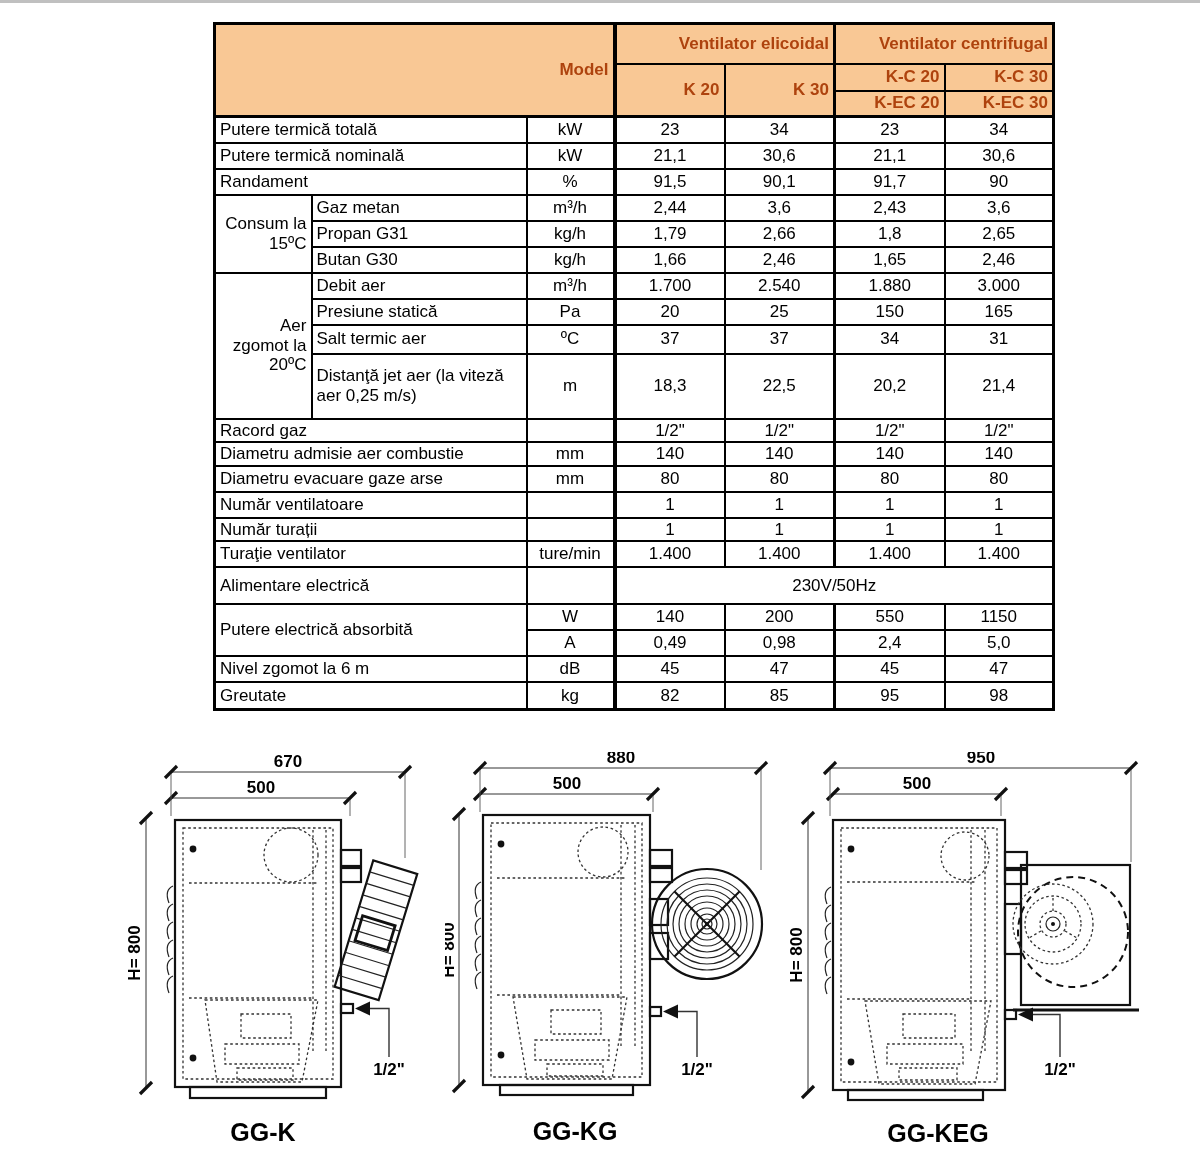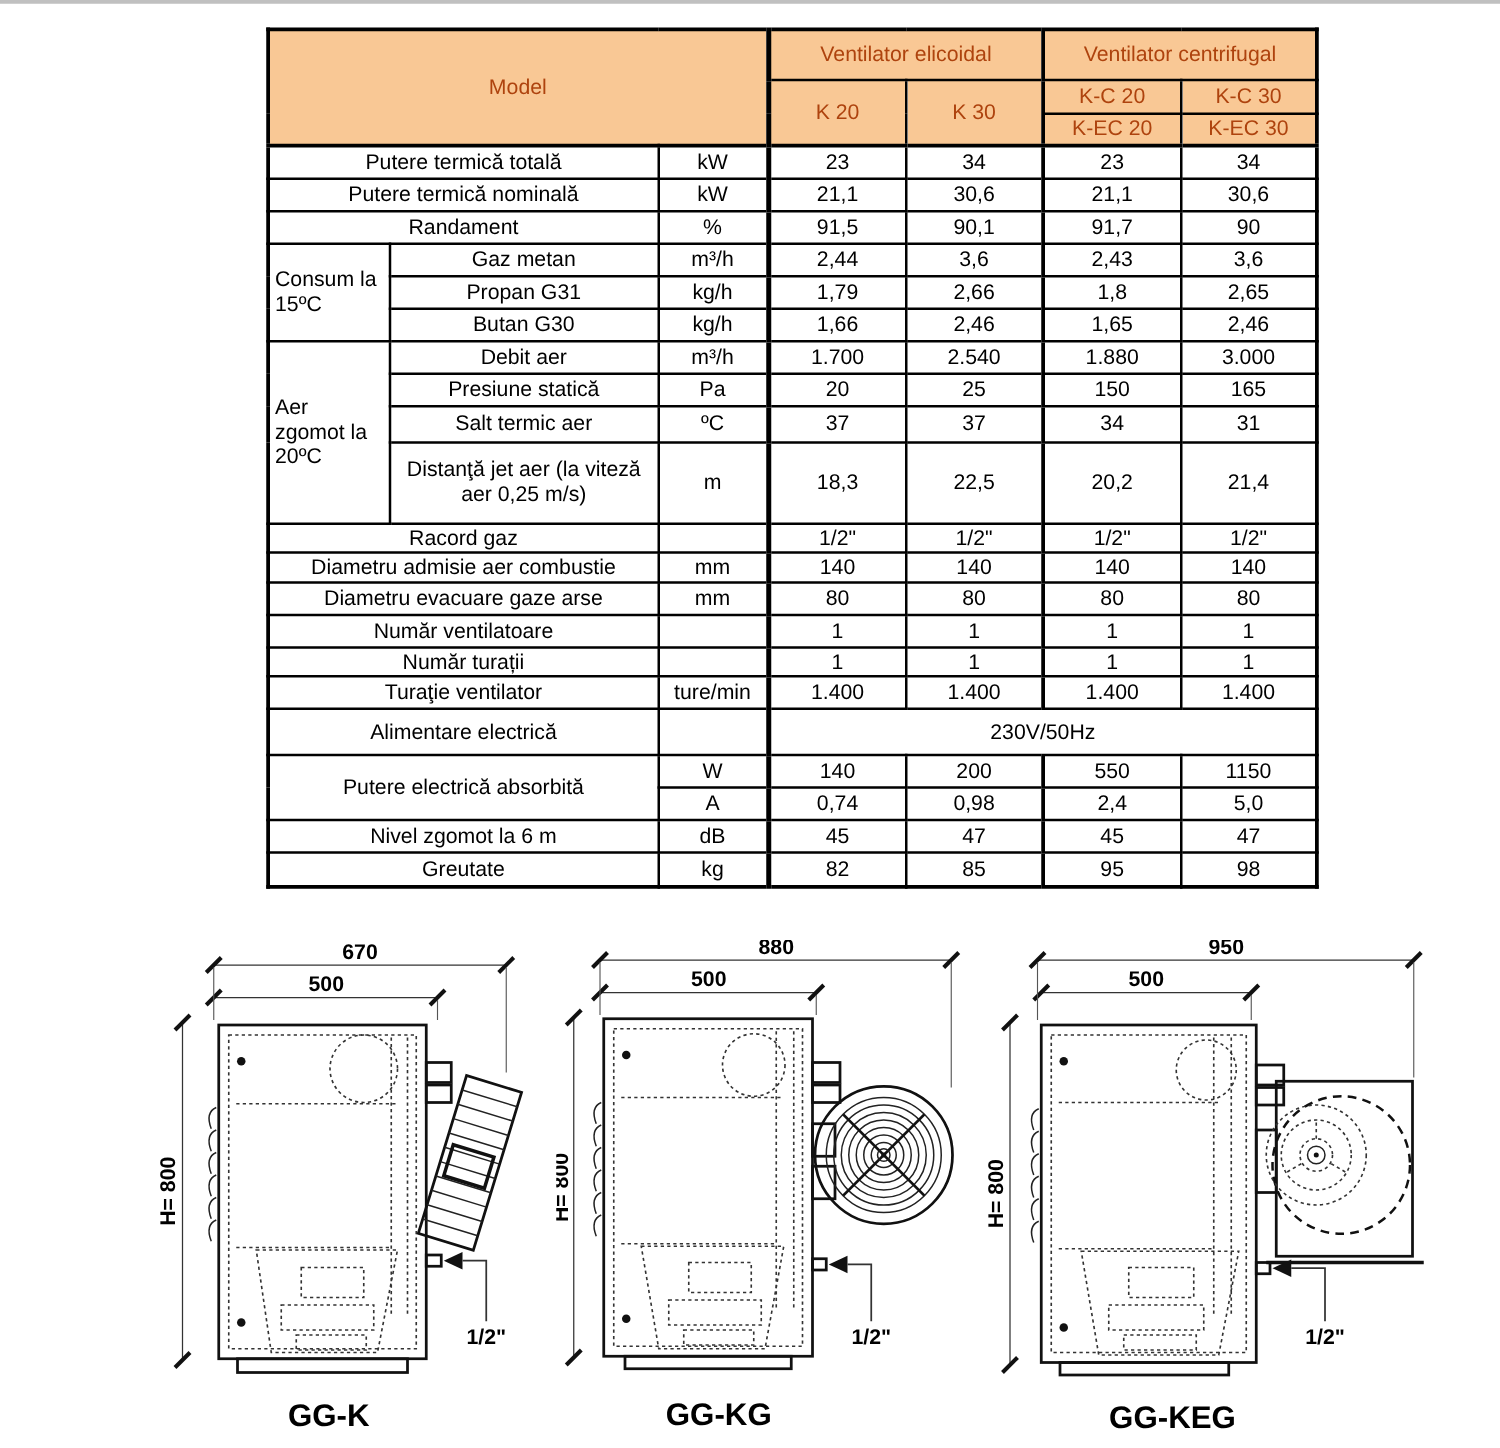--- a/index.html
+++ b/index.html
@@ -15,24 +15,24 @@
     font-family:"Liberation Sans",sans-serif;overflow:hidden;position:relative}
   .top-rule{position:absolute;left:0;top:0;width:1200px;height:3px;background:var(--top-rule)}
 
   
   table.spec{position:absolute;left:213px;top:22px;width:839px;
     border-collapse:collapse;table-layout:fixed;
     font-size:17px;color:#000;background:#fff}
   table.spec{border:3px solid var(--border)}
   .spec th,.spec td{border:2px solid var(--border);vertical-align:middle;
     padding:1px 4px;line-height:1.15;overflow:hidden}
-  .spec th{background:var(--header-bg);color:var(--header-text);font-weight:normal;text-align:center}
-  .spec td.lbl,.spec td.lbl2{text-align:center}
+  .spec th{background:var(--header-bg);color:var(--header-text);font-weight:bold;text-align:right}
+  .spec td.lbl,.spec td.lbl2{text-align:left}
   .spec td.unit,.spec td.val,.spec td.spanv{text-align:center}
-  .spec td.grp{text-align:left}
+  .spec td.grp{text-align:right}
   .vsep{border-left:4px solid var(--border) !important}
   .gsep{border-left:3px solid var(--border) !important}
   .hbot{border-bottom:3px solid var(--border) !important}
 
   
   .diagrams{position:absolute;left:0;top:752px;width:1200px;height:406px}
   .dia{position:absolute;top:0;height:400px}
   .dia-1{left:113px;width:330px}
   .dia-2{left:445px;width:345px}
   .dia-3{left:783px;width:412px}
@@ -222,21 +222,21 @@
     <tr style="height:26px">
       <td class="lbl" colspan="2" rowspan="2">Putere electrică absorbită</td>
       <td class="unit">W</td>
       <td class="val vsep">140</td>
       <td class="val">200</td>
       <td class="val gsep">550</td>
       <td class="val">1150</td>
     </tr>
     <tr style="height:26px">
       <td class="unit">A</td>
-      <td class="val vsep">0,74</td>
+      <td class="val vsep">0,49</td>
       <td class="val">0,98</td>
       <td class="val gsep">2,4</td>
       <td class="val">5,0</td>
     </tr>
     <tr style="height:26px">
       <td class="lbl" colspan="2">Nivel zgomot la 6 m</td>
       <td class="unit">dB</td>
       <td class="val vsep">45</td>
       <td class="val">47</td>
       <td class="val gsep">45</td>

